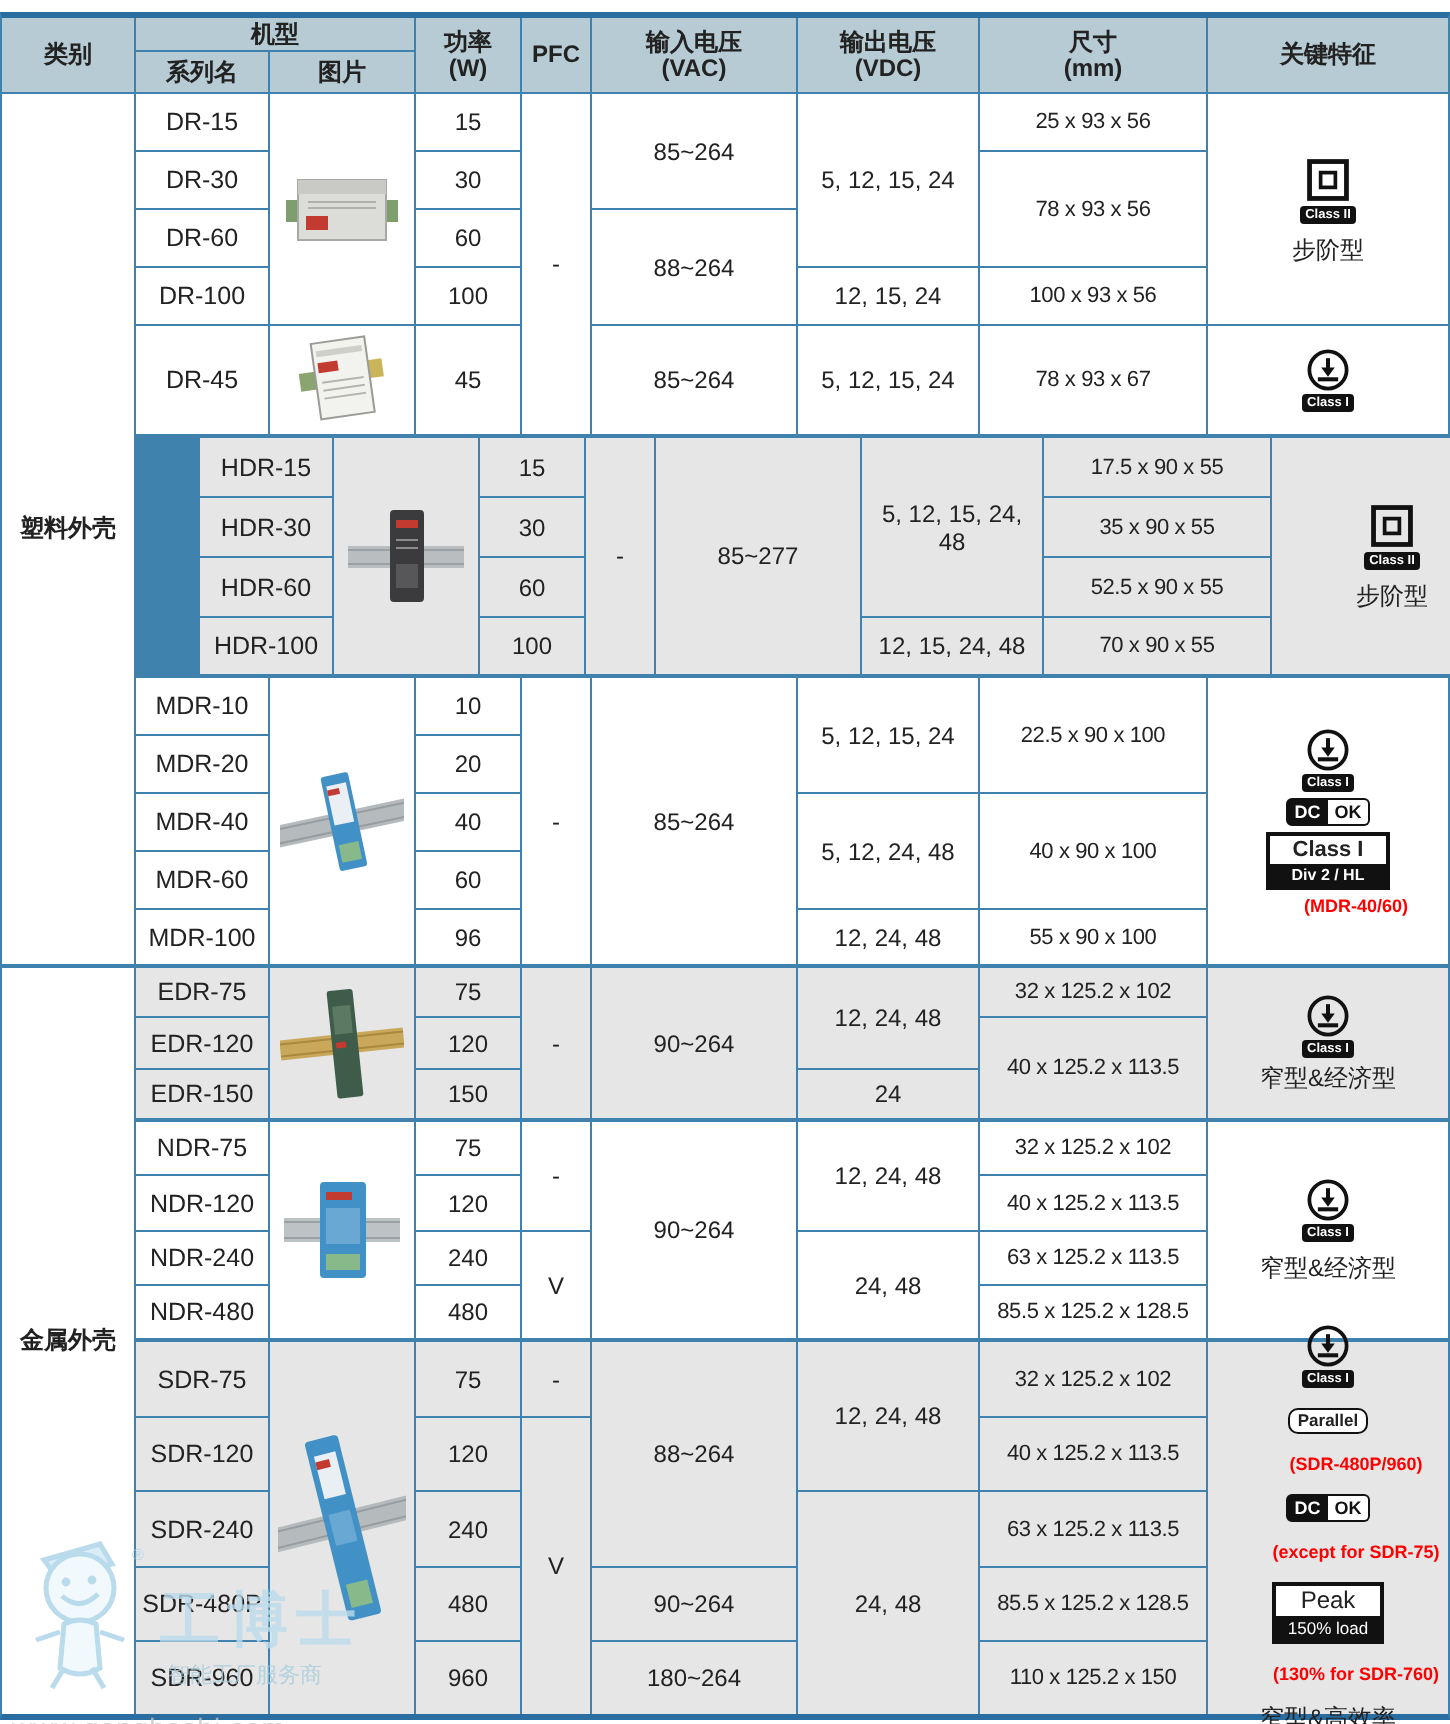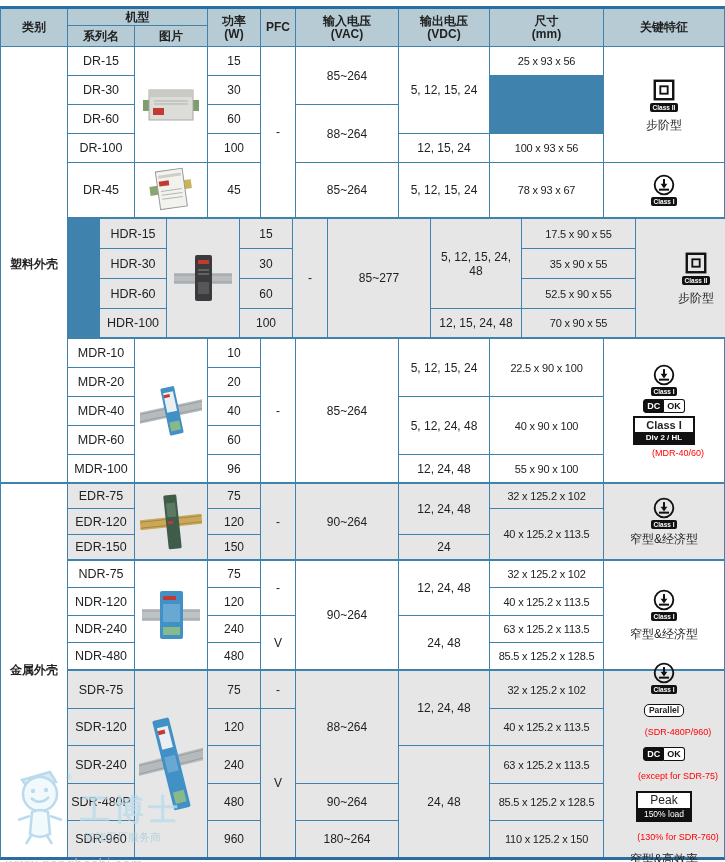--- a/index.html
+++ b/index.html
@@ -50,21 +50,21 @@
   .dc{background:#111;color:#fff;padding:0 3px;border:1.5px solid #111;border-radius:3px 0 0 3px;}
   .ok{background:#fff;color:#111;padding:0 3px;border:1.5px solid #111;border-left:none;border-radius:0 3px 3px 0;}
   .cdiv{display:inline-flex;flex-direction:column;border:2px solid #111;background:#fff;width:62px;text-align:center;}
   .cdiv-top{font-size:11px;line-height:14px;font-weight:bold;}
   .cdiv-bot{background:#111;color:#fff;font-size:8px;line-height:11px;font-weight:bold;}
   .par{border:1.5px solid #111;border-radius:5px;font-size:8.5px;font-weight:bold;
        line-height:11px;padding:0 4px;background:#fff;}
   .peak{display:inline-flex;flex-direction:column;border:2px solid #111;background:#fff;width:56px;text-align:center;}
   .peak-top{font-size:12px;line-height:15px;}
   .peak-bot{background:#111;color:#fff;font-size:8.5px;line-height:12px;}
-  .note{color:var(--red);font-size:9px;font-weight:normal;line-height:10px;margin-left:28px;}
+  .note{color:var(--red);font-size:9px;font-weight:bold;line-height:10px;margin-left:28px;}
   .icwrap{display:flex;flex-direction:column;align-items:center;gap:1px;}
   
   .wm{position:absolute;left:2px;top:768px;width:280px;height:92px;pointer-events:none;opacity:.8;z-index:5;}
   .wm .big{position:absolute;left:78px;top:22px;font-size:30px;font-weight:bold;color:#bcdcec;letter-spacing:4px;}
   .wm .tag{position:absolute;left:82px;top:62px;font-size:11px;color:#a9cddd;}
   .wm .url{position:absolute;left:4px;top:88px;font-size:14px;color:#c4c4c4;letter-spacing:.5px;}
 </style>
 </head>
 <body>
 
@@ -139,20 +139,21 @@
           <div class="c" style="grid-area:4/3">100</div>
           <div class="c" style="grid-area:5/3">45</div>
           <div class="c" style="grid-area:1/4/6/5">-</div>
           <div class="c" style="grid-area:1/5/3/6">85~264</div>
           <div class="c" style="grid-area:3/5/5/6">88~264</div>
           <div class="c" style="grid-area:5/5/6/6">85~264</div>
           <div class="c" style="grid-area:1/6/4/7">5, 12, 15, 24</div>
           <div class="c" style="grid-area:4/6/5/7">12, 15, 24</div>
           <div class="c" style="grid-area:5/6/6/7">5, 12, 15, 24</div>
           <div class="c dimv" style="grid-area:1/7/2/8">25 x 93 x 56</div>
+          <div class="c dimv" style="grid-area:2/7/4/8">78 x 93 x 56</div>
           <div class="c dimv" style="grid-area:4/7/5/8">100 x 93 x 56</div>
           <div class="c dimv" style="grid-area:5/7/6/8">78 x 93 x 67</div>
           <div class="c feat" style="grid-area:1/8/5/9">
             <span class="icwrap">
               <svg width="24" height="24" viewBox="0 0 26 26">
                 <rect x="3" y="3" width="20" height="20" fill="none" stroke="#111" stroke-width="2.6"></rect>
                 <rect x="9" y="9" width="8" height="8" fill="none" stroke="#111" stroke-width="2"></rect>
               </svg>
               <span class="mini">Class II</span>
             </span>

